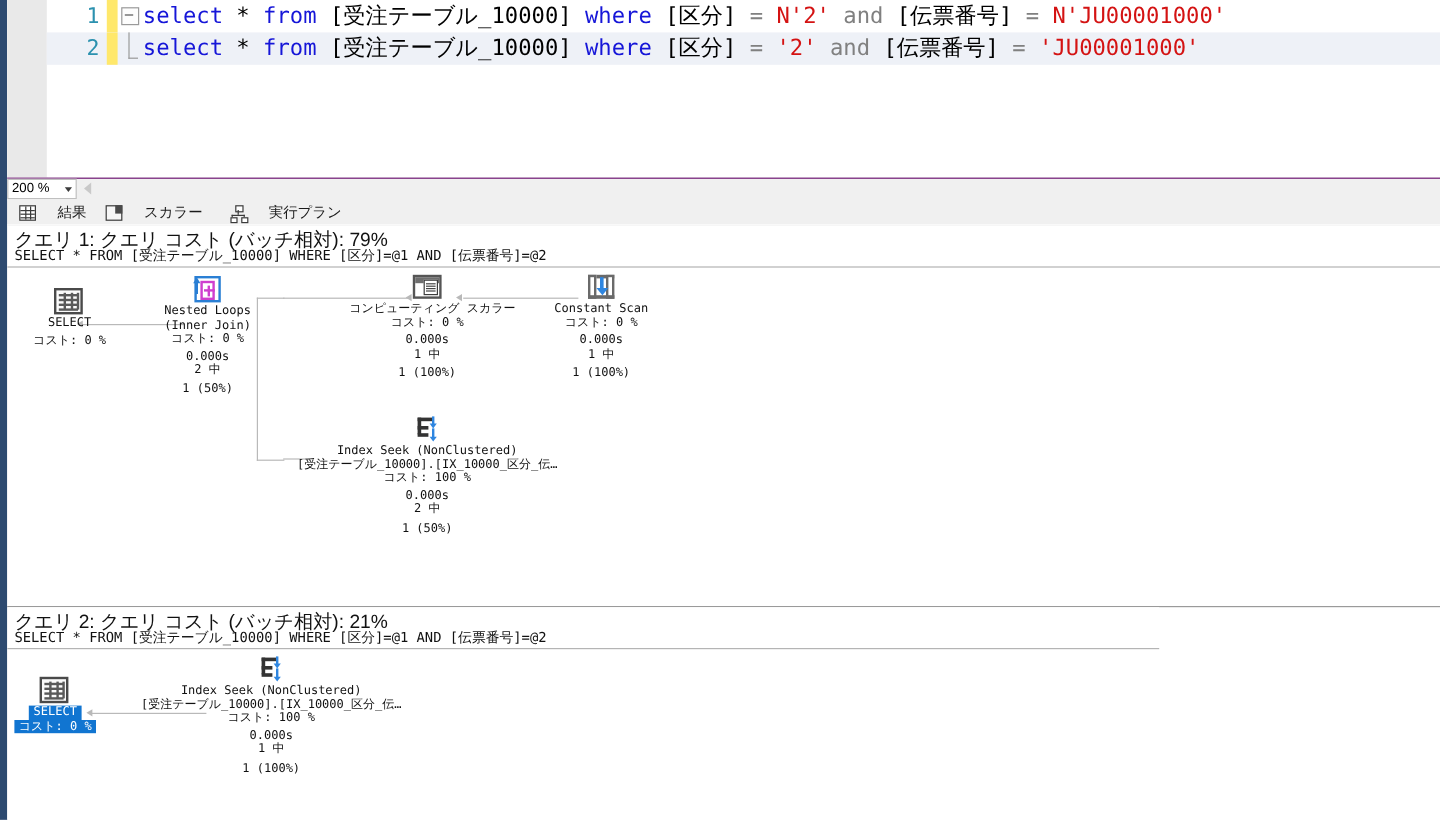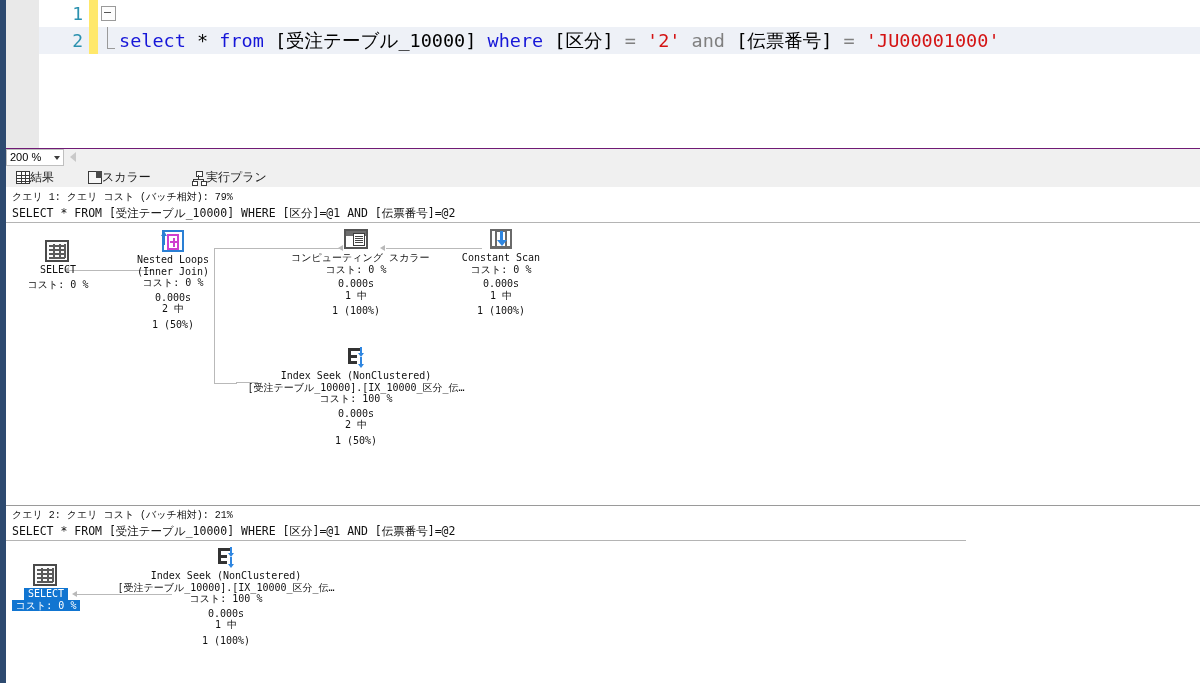--- a/index.html
+++ b/index.html
@@ -90,21 +90,21 @@
 
   
   .tabbar{
     position:absolute;left:6px;top:166px;width:1194px;height:22px;
     background:#f0f0f0;border-bottom:1px solid #bcbcbc;
   }
   .tab{
     position:absolute;top:2px;height:19px;line-height:19px;
     font-size:12px;color:#1a1a1a;white-space:nowrap;cursor:default;
   }
-  .tab .tlabel{margin-left:16px;}
+  .tab .tlabel{margin-left:34px;}
   .tab-ico{position:absolute;left:2px;top:3px;width:14px;height:13px;}
 
   
   .ico-grid{border:1px solid #3a3a3a;background:#fff;box-sizing:border-box;}
   .ico-grid i{position:absolute;background:#3a3a3a;}
   
   .ico-msg{border:1px solid #3a3a3a;background:#f6f6f6;box-sizing:border-box;}
   .ico-msg:after{content:"";position:absolute;right:-1px;top:-1px;width:6px;height:7px;background:#4a4a4a;}
   
   .ico-plan i{position:absolute;background:#3a3a3a;}
@@ -114,22 +114,22 @@
   .plan1{top:188px;width:1194px;height:318px;}
   .plan2{top:506px;width:960px;height:177px;}
   .pane-sep{
     position:absolute;left:6px;top:505px;width:1194px;height:1px;background:#9a9a9a;
   }
   .pane-sep2{
     position:absolute;left:6px;top:187px;width:1194px;height:1px;background:#ffffff;
   }
   .plan-head{
     position:absolute;left:6px;top:2px;
-    font-family:Liberation Mono, monospace;
-    font-size:10px;color:#111;white-space:nowrap;
+    font-family:Liberation Sans, sans-serif;
+    font-size:16px;color:#111;white-space:nowrap;
   }
   .plan-sql{
     position:absolute;left:6px;top:18px;
     font-family:"DejaVu Sans Mono","Liberation Mono",monospace;
     font-size:11.5px;color:#111;white-space:nowrap;
   }
   .head-rule{
     position:absolute;left:0;top:34px;width:1194px;height:1px;background:#b4b4b4;
   }
 
@@ -237,20 +237,23 @@
   <div class="left-edge-lower"></div>
 
   <div class="editor">
     <div class="editor-margin"></div>
     <div class="editor-body">
 
       <div class="code-line">
         <span class="lnum">1</span>
         <span class="changebar"></span>
         <span class="glyph-box"></span>
+        <span class="code-text">
+          <span class="k">select </span><span class="pl">* </span><span class="k">from </span><span class="pl">[受注テーブル_10000] </span><span class="k">where </span><span class="pl">[区分] </span><span class="op">= </span><span class="str">N'2' </span><span class="op">and </span><span class="pl">[伝票番号] </span><span class="op">= </span><span class="str">N'JU00001000'</span>
+        </span>
       </div>
 
       <div class="code-line sel">
         <span class="lnum">2</span>
         <span class="changebar"></span>
         <span class="glyph-bracket"></span>
         <span class="code-text">
           <span class="k">select </span><span class="pl">* </span><span class="k">from </span><span class="pl">[受注テーブル_10000] </span><span class="k">where </span><span class="pl">[区分] </span><span class="op">= </span><span class="str">'2' </span><span class="op">and </span><span class="pl">[伝票番号] </span><span class="op">= </span><span class="str">'JU00001000'</span>
         </span>
       </div>

